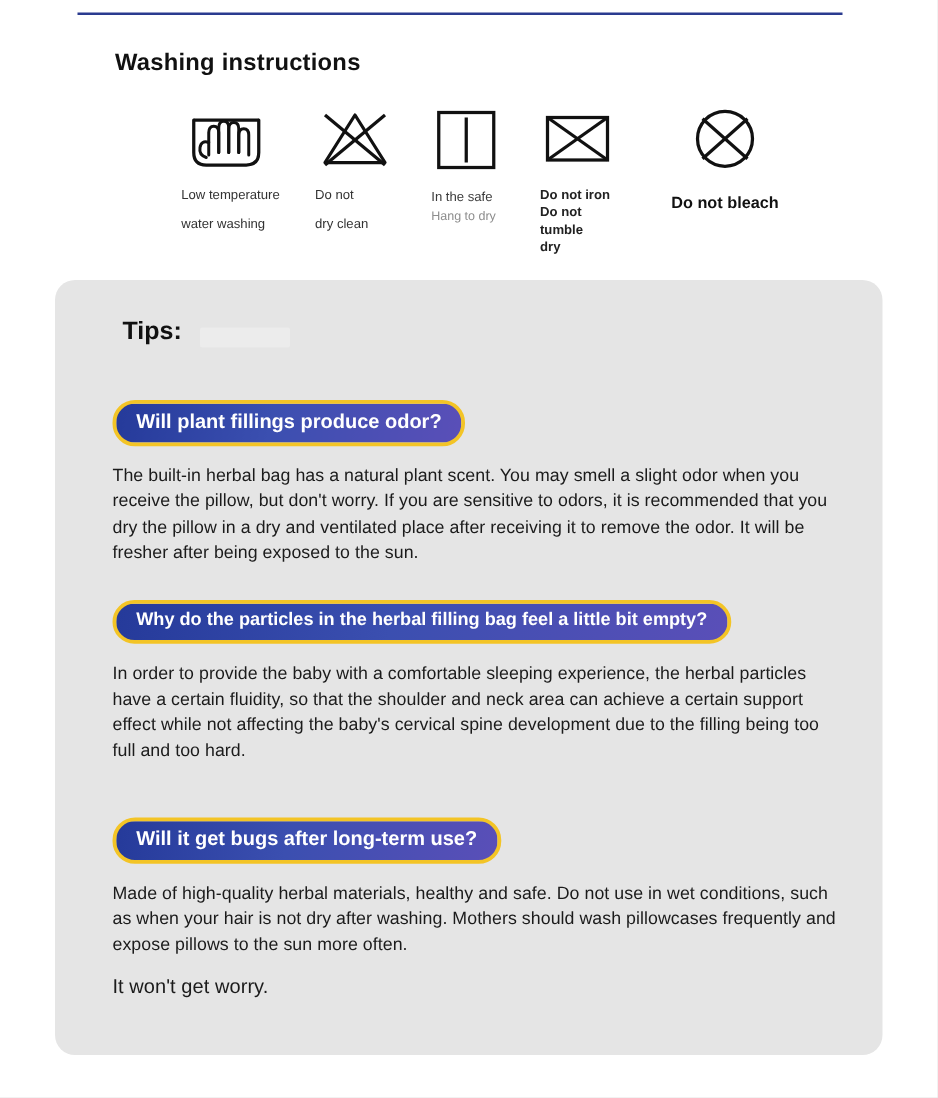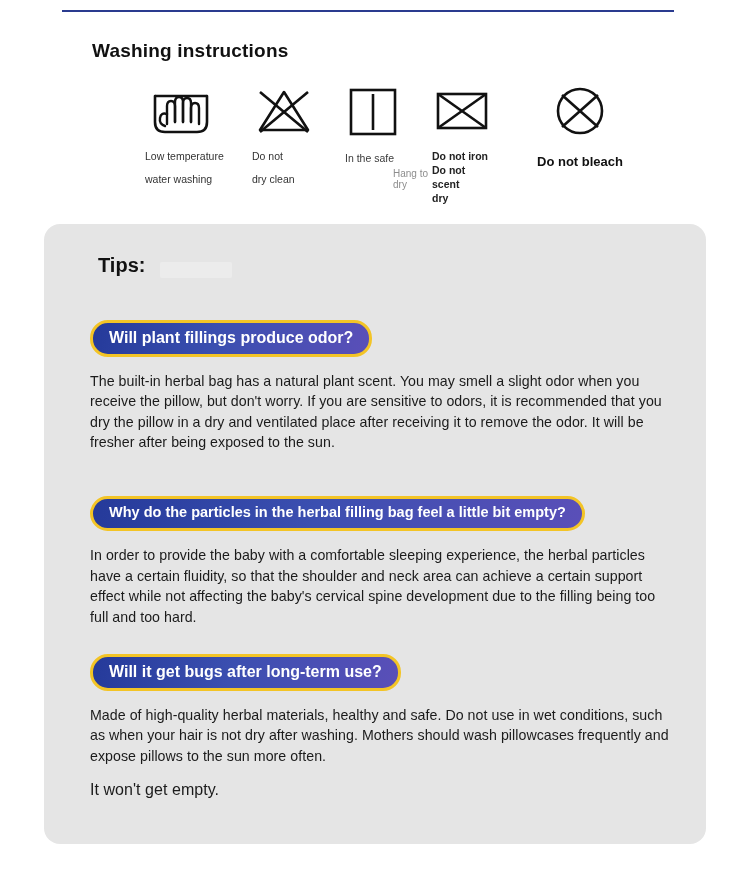--- a/index.html
+++ b/index.html
@@ -61,21 +61,21 @@
     display: block;
     color: #333333;
     line-height: 1.25;
   }
   .sym1 { left: 145px; width: 120px; }
   .sym1 .cap { font-size: 10.5px; margin-top: 10px; }
   .sym2 { left: 252px; width: 90px; }
   .sym2 .cap { font-size: 10.5px; margin-top: 10px; }
   .sym3 { left: 345px; width: 90px; }
   .sym3 .cap { font-size: 10.5px; margin-top: 12px; color:#3a3a3a;}
-  .sym3 .cap2 { font-size: 10px; color: #8d8d8d; margin-top: 3px; display:block;margin-left:48px;}
+  .sym3 .cap2 { font-size: 10px; color: #8d8d8d; margin-top: 3px; display:block;}
   .sym4 { left: 432px; width: 80px; }
   .sym4 .cap { font-size: 10.5px; margin-top: 10px; font-weight: bold; color:#222;}
   .sym4 .cap2 { font-size: 10.5px; font-weight: bold; color:#222; display:block; line-height:1.35;}
   .sym5 { left: 510px; width: 140px; text-align: center; }
   .sym5 .cap { font-size: 13px; margin-top: 14px; font-weight: bold; color:#111;}
 
   
   .tips-card {
     position: absolute;
     left: 44px;
@@ -125,21 +125,21 @@
     font-weight: normal;
     color: #1b1b1b;
     line-height: 1.45;
     letter-spacing: 0.05px;
   }
   .answer.final {
     margin-top: 12px;
     font-size: 16px;
   }
   .b1 { top: 96px; }
-  .b2 { top: 272px; }
+  .b2 { top: 256px; }
   .b3 { top: 430px; }
 </style>
 </head>
 <body>
 
 <div class="page">
 
   <div class="top-rule"></div>
 
   <div class="washing-section">
@@ -189,21 +189,21 @@
       <div class="sym sym4">
         <span class="glyph">
           <svg width="60" height="56" viewBox="0 0 60 56">
             <rect x="6" y="10" width="48" height="34" fill="none" stroke="#111" stroke-width="2.6"></rect>
             <line x1="6" y1="10" x2="54" y2="44" stroke="#111" stroke-width="2.6"></line>
             <line x1="54" y1="10" x2="6" y2="44" stroke="#111" stroke-width="2.6"></line>
           </svg>
         </span>
         <span class="cap">Do not iron</span>
         <span class="cap2">Do not</span>
-        <span class="cap2">scent</span>
+        <span class="cap2">tumble</span>
         <span class="cap2">dry</span>
       </div>
 
       <div class="sym sym5">
         <span class="glyph">
           <svg width="60" height="56" viewBox="0 0 60 56">
             <circle cx="30" cy="27" r="22" fill="none" stroke="#111" stroke-width="2.6"></circle>
             <line x1="12" y1="11" x2="48" y2="43" stroke="#111" stroke-width="2.6"></line>
             <line x1="48" y1="11" x2="12" y2="43" stroke="#111" stroke-width="2.6"></line>
           </svg>
@@ -224,17 +224,17 @@
     </div>
 
     <div class="qa-block b2">
       <div class="pill p2">Why do the particles in the herbal filling bag feel a little bit empty?</div>
       <div class="answer">In order to provide the baby with a comfortable sleeping experience, the herbal particles have a certain fluidity, so that the shoulder and neck area can achieve a certain support effect while not affecting the baby's cervical spine development due to the filling being too full and too hard.</div>
     </div>
 
     <div class="qa-block b3">
       <div class="pill p3">Will it get bugs after long-term use?</div>
       <div class="answer">Made of high-quality herbal materials, healthy and safe. Do not use in wet conditions, such as when your hair is not dry after washing. Mothers should wash pillowcases frequently and expose pillows to the sun more often.</div>
-      <div class="answer final">It won't get empty.</div>
+      <div class="answer final">It won't get worry.</div>
     </div>
   </div>
 
 </div>
 
 </body></html>

